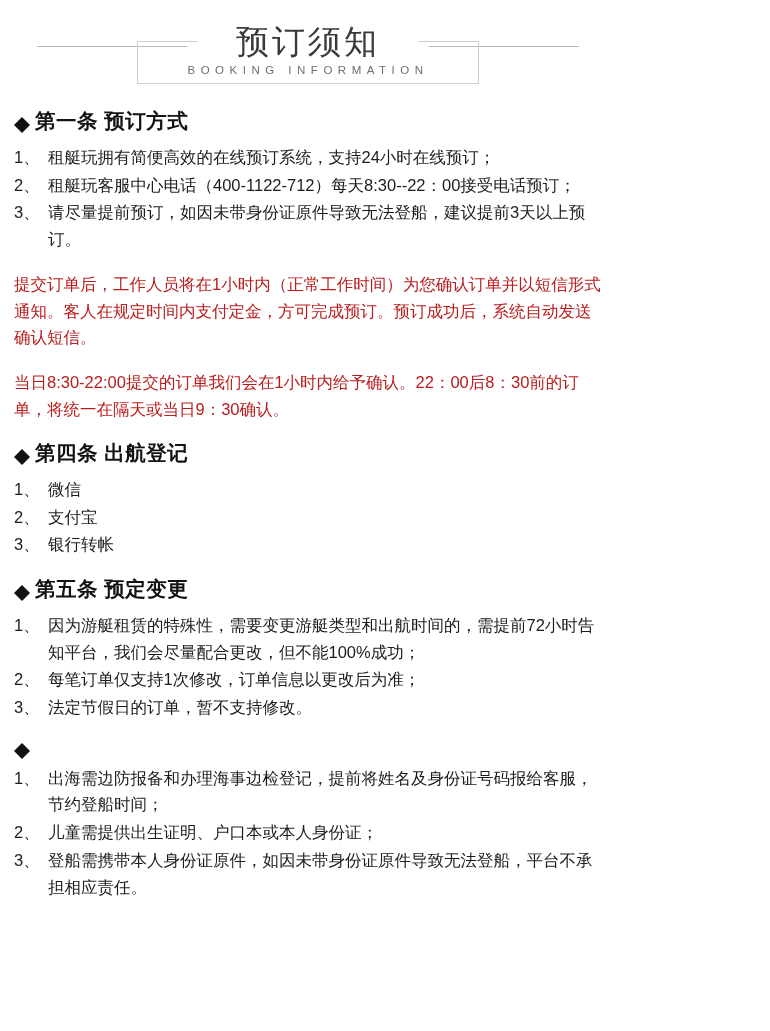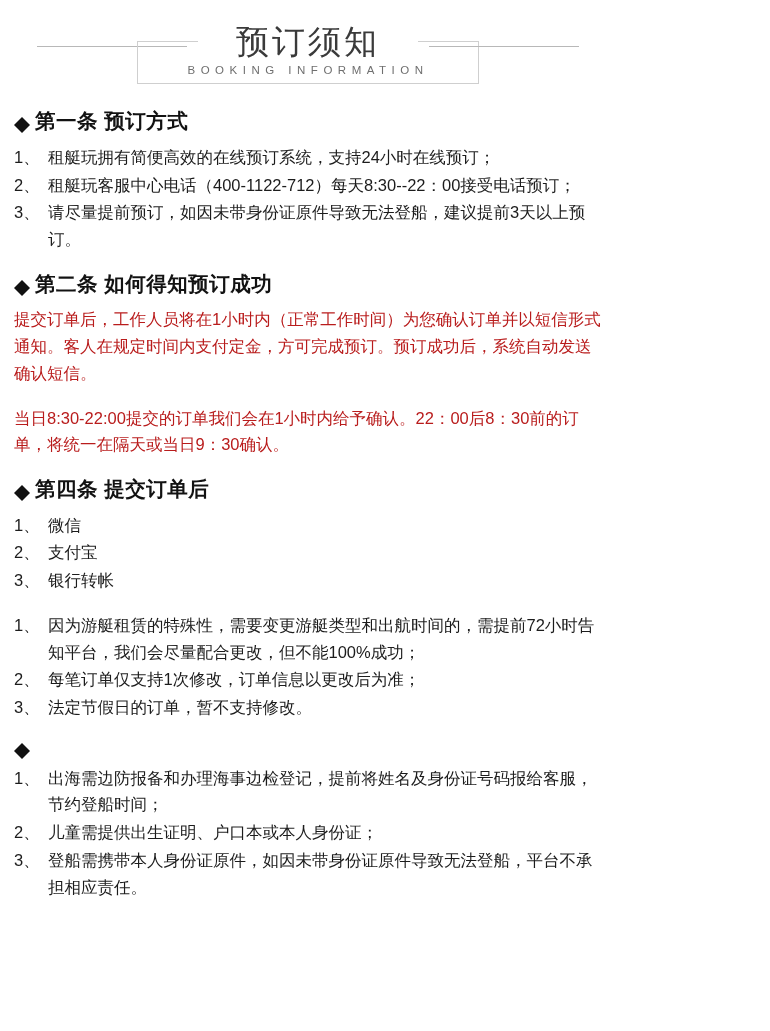--- a/index.html
+++ b/index.html
@@ -187,53 +187,53 @@
         <span class="txt">租艇玩客服中心电话（400-1122-712）每天8:30--22：00接受电话预订；</span>
       </li>
       <li>
         <span class="num">3、</span>
         <span class="txt">请尽量提前预订，如因未带身份证原件导致无法登船，建议提前3天以上预订。</span>
       </li>
     </ol>
   </div>
 
   <div class="section">
-    <div class="section-heading">
-      <span class="diamond"></span>
-      <span class="heading-text">第二条  如何得知预订成功</span>
-    </div>
     <p class="para">提交订单后，工作人员将在1小时内（正常工作时间）为您确认订单并以短信形式通知。客人在规定时间内支付定金，方可完成预订。预订成功后，系统自动发送确认短信。</p>
   </div>
 
   <div class="section">
     <p class="para">当日8:30-22:00提交的订单我们会在1小时内给予确认。22：00后8：30前的订单，将统一在隔天或当日9：30确认。</p>
   </div>
 
   <div class="section">
     <div class="section-heading">
       <span class="diamond"></span>
-      <span class="heading-text">第四条 提交订单后</span>
+      <span class="heading-text">第四条 出航登记</span>
     </div>
     <ol class="items">
       <li>
         <span class="num">1、</span>
         <span class="txt">微信</span>
       </li>
       <li>
         <span class="num">2、</span>
         <span class="txt">支付宝</span>
       </li>
       <li>
         <span class="num">3、</span>
         <span class="txt">银行转帐</span>
       </li>
     </ol>
   </div>
 
   <div class="section">
+    <div class="section-heading">
+      <span class="diamond"></span>
+      <span class="heading-text">第五条 预定变更</span>
+    </div>
     <ol class="items">
       <li>
         <span class="num">1、</span>
         <span class="txt">因为游艇租赁的特殊性，需要变更游艇类型和出航时间的，需提前72小时告知平台，我们会尽量配合更改，但不能100%成功；</span>
       </li>
       <li>
         <span class="num">2、</span>
         <span class="txt">每笔订单仅支持1次修改，订单信息以更改后为准；</span>
       </li>
       <li>

